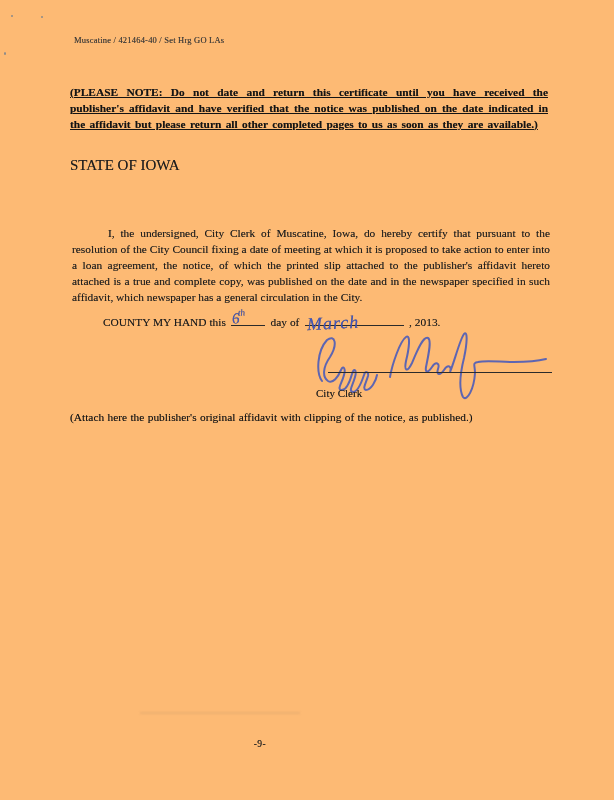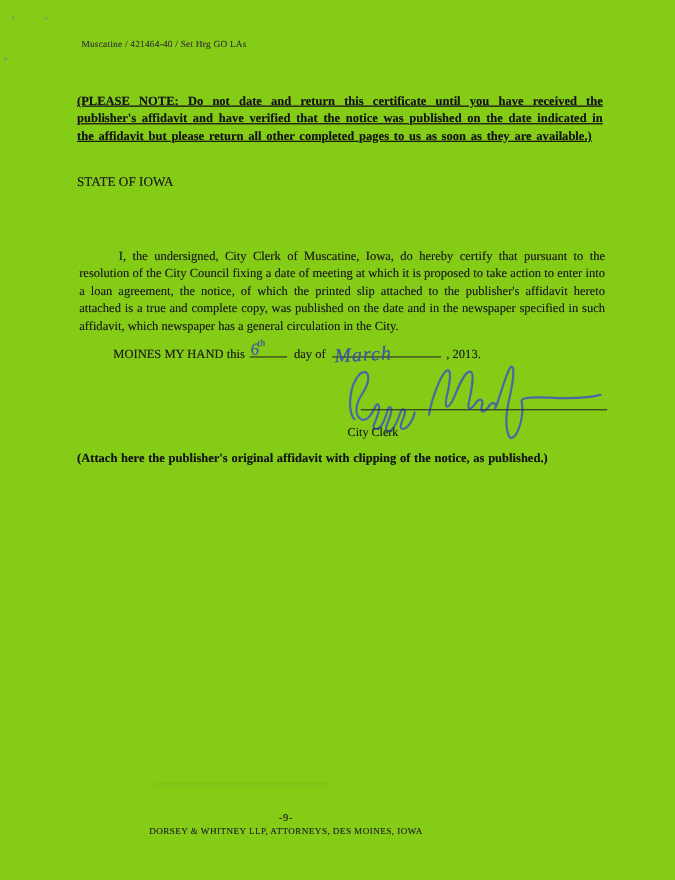--- a/index.html
+++ b/index.html
@@ -1,20 +1,20 @@
 <!DOCTYPE html>
 <html><head>
 <meta charset="utf-8">
 <style>
   html,body{margin:0;padding:0;background:#e8e8e8;}
   .page{
     position:relative;
     width:614px;height:800px;
     margin:0 auto;
-    background:#84cc16;
+    background:#fdba74;
     font-family:"Liberation Serif", serif;
     color:#1c1c1c;
     overflow:hidden;
   }
   .scan-text{ text-shadow:0 0 0.5px rgba(40,40,40,0.55); }
   .header-ref{
     position:absolute;left:74px;top:35px;
     font-size:8.5px;color:#3a3a3a;letter-spacing:0.2px;
   }
   .speck{position:absolute;background:#8a8a8a;border-radius:50%;}
@@ -22,21 +22,21 @@
     background:rgba(90,90,90,0.10);filter:blur(1px);}
   .please-note{
     position:absolute;left:70px;top:85px;width:478px;
     font-weight:bold;font-size:11.4px;line-height:15.9px;
     text-align:justify;color:#141414;
     word-spacing:1.5px;
     text-decoration:underline;
   }
   .venue{
     position:absolute;left:70px;top:159px;width:340px;
-    font-size:12px;line-height:12.6px;
+    font-size:15px;line-height:12.6px;
   }
   .venue-row{position:relative;white-space:nowrap;}
   .ss{position:absolute;left:248px;top:0;}
   .cert-par{
     position:absolute;left:72px;top:226px;width:478px;
     font-size:11.4px;line-height:15.9px;text-align:justify;
     text-indent:36px;
   }
   .witness{
     position:absolute;left:103px;top:316px;
@@ -60,21 +60,21 @@
   .hw-month{
     left:2px;top:-12px;font-size:18px;transform:rotate(-3deg);
     letter-spacing:1px;
   }
   .sig-svg{position:absolute;left:314px;top:331px;width:240px;height:72px;}
   .sig-line{position:absolute;left:328px;top:372px;width:224px;
     border-top:1px solid #2b2b2b;height:0;}
   .sig-title{position:absolute;left:316px;top:375px;font-size:11px;margin-top:12px;}
   .attach-note{
     position:absolute;left:70px;top:411px;width:480px;
-    font-weight:bold;font-size:11.4px;color:#141414;
+    font-weight:normal;font-size:11.4px;color:#141414;
     word-spacing:0.5px;
   }
   .footer{position:absolute;left:60px;top:739px;width:400px;text-align:center;}
   .footer-page{font-size:9.5px;letter-spacing:0.5px;}
   .footer-firm{font-size:8.3px;letter-spacing:0.4px;margin-top:2px;color:#2a2a2a;}
 </style>
 </head>
 <body>
 
 <div class="page">
@@ -88,21 +88,21 @@
 
   <div class="please-note scan-text">(PLEASE NOTE:  Do not date and return this certificate until you have received the publisher's affidavit and have verified that the notice was published on the date indicated in the affidavit but please return all other completed pages to us as soon as they are available.)</div>
 
   <div class="venue scan-text">
     <div class="venue-row">STATE OF IOWA</div>
   </div>
 
   <div class="cert-par scan-text">I, the undersigned, City Clerk of Muscatine, Iowa, do hereby certify that pursuant to the resolution of the City Council fixing a date of meeting at which it is proposed to take action to enter into a loan agreement, the notice, of which the printed slip attached to the publisher's affidavit hereto attached is a true and complete copy, was published on the date and in the newspaper specified in such affidavit, which newspaper has a general circulation in the City.</div>
 
   <div class="witness scan-text">
-    <span>MOINES MY HAND this</span>
+    <span>COUNTY MY HAND this</span>
     <span class="blank blank-day">
       <span class="hw hw-day">
         <span>6</span><sup>th</sup>
       </span>
     </span>
     <span>day of</span>
     <span class="blank blank-month">
       <span class="hw hw-month">March</span>
     </span>
     <span>, 2013.</span>
@@ -119,16 +119,15 @@
              C153,71 160,58 161,42 C161,34 158,32 164,31 C172,29 186,31 200,31 C214,31 224,30 232,28" fill="none" stroke="#4156bd" stroke-width="2" stroke-linecap="round" opacity="0.85"></path>
   </svg>
 
   <div class="sig-line"></div>
   <div class="sig-title scan-text">City Clerk</div>
 
   <div class="attach-note scan-text">(Attach here the publisher's original affidavit with clipping of the notice, as published.)</div>
 
   <div class="footer">
     <div class="footer-page scan-text">-9-</div>
-    <div class="footer-firm scan-text">DORSEY &amp; WHITNEY LLP, ATTORNEYS, DES MOINES, IOWA</div>
   </div>
 
 </div>
 
 </body></html>

